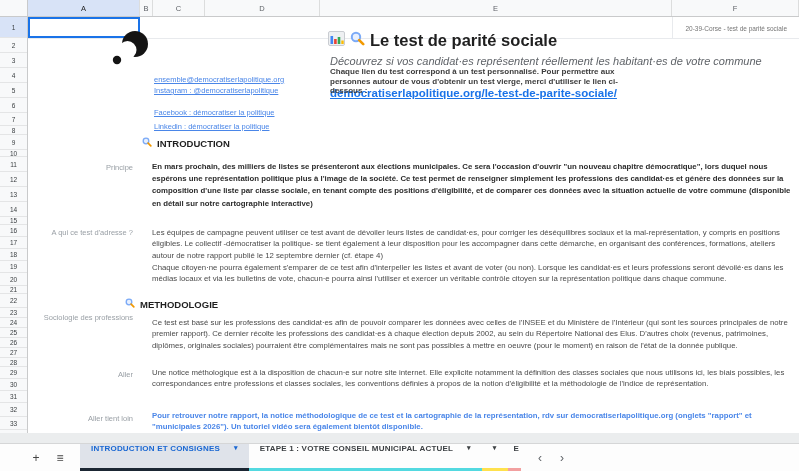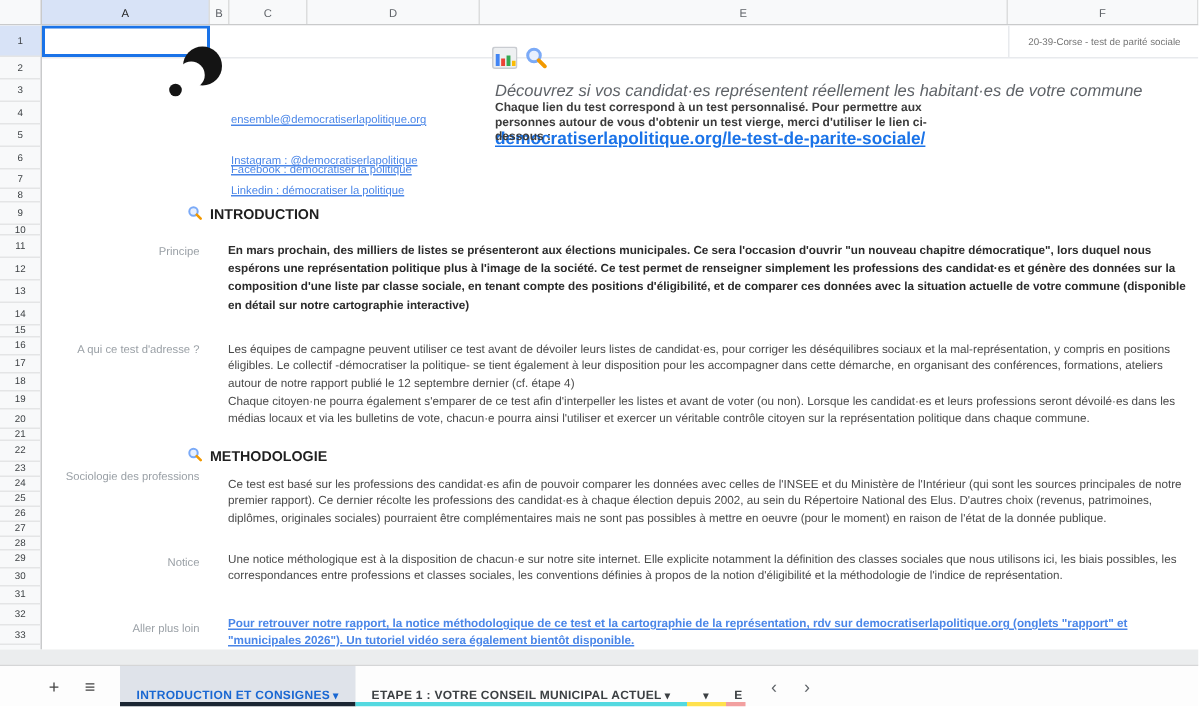--- a/index.html
+++ b/index.html
@@ -36,30 +36,30 @@
   #main-title { font-size:16.5px; font-weight:700; color:#1f1f1f; }
   #subtitle { left:302px; top:38px; font-size:11px; font-style:italic; color:#5f6368; white-space:nowrap; }
   #instruction { left:302px; top:50px; width:318px; font-size:8px; font-weight:700; color:#3c3c3c; line-height:9.6px; }
   #big-link { left:302px; top:70px; font-size:11.5px; font-weight:700; color:#1a73e8; text-decoration:underline; cursor:pointer; white-space:nowrap; }
 
   
   .sect-head { display:flex; align-items:center; gap:5px; font-size:9.5px; font-weight:700; color:#1f1f1f; }
   .rowlabel { width:112px; left:0; text-align:right; padding-right:7px; font-size:7.5px; color:#9aa0a6; }
   .para { left:124px; width:644px; font-size:7.8px; color:#4a4a4a; line-height:11.4px; }
   .para.bold { font-weight:700; color:#2b2b2b; line-height:12.2px; }
-  .para.linkpara { font-weight:700; color:#4a86e8; text-decoration:underline; cursor:pointer; line-height:10.6px; width:636px; }
+  .para.linkpara { font-weight:700; color:#4a86e8; cursor:pointer; line-height:10.6px; width:636px; }
 
   
   #bottom-band { position:absolute; left:0; top:433px; width:799px; height:10px; background:#ebedee; }
   #tabbar { position:absolute; left:0; top:443px; width:799px; height:28px; background:#fdfdfd; border-top:1px solid #d5d6d7; display:flex; align-items:center; }
   .barbtn { font-size:12px; color:#444; width:20px; text-align:center; cursor:pointer; flex:none; }
   #add-sheet { margin-left:26px; }
   #all-sheets { margin-left:4px; margin-right:10px; }
   #tab-strip { display:flex; height:100%; }
-  .tab { height:100%; display:flex; align-items:flex-end; padding:0 11px; gap:2px; font-size:8px; font-weight:700; color:#3c4043; letter-spacing:.2px; white-space:nowrap; border-bottom:3px solid transparent; cursor:pointer; }
+  .tab { height:100%; display:flex; align-items:flex-start; padding:0 11px; gap:14px; font-size:8px; font-weight:700; color:#3c4043; letter-spacing:.2px; white-space:nowrap; border-bottom:3px solid transparent; cursor:pointer; }
   .tab.active { background:#dfe3ea; color:#1967d2; }
   .tab .caret { font-size:7px; color:inherit; }
   .tab.trunc { max-width:15px; overflow:hidden; padding:0 2px 0 6px; }
   .scrollbtn { font-size:12px; color:#5f6368; padding:0 9px; cursor:pointer; }
   #tab-scrollers { display:flex; align-items:center; margin-left:8px; }
 </style>
 </head>
 <body>
 
 <div id="sheet">
@@ -120,46 +120,47 @@
     <div class="abs" id="doc-note">20-39-Corse - test de parité sociale</div>
 
     <div class="abs" id="logo">
       <svg width="40" height="36" viewBox="0 0 40 36">
         <circle cx="25" cy="14" r="13" fill="#141414"></circle>
         <circle cx="17.5" cy="20" r="9" fill="#ffffff"></circle>
         <circle cx="7" cy="30" r="4.2" fill="#141414"></circle>
       </svg>
     </div>
     <div class="abs brandlink" style="top:58px">ensemble@democratiserlapolitique.org</div>
-    <div class="abs brandlink" style="top:85px">Instagram : @democratiserlapolitique</div>
+    <div class="abs brandlink" style="top:69px">Instagram : @democratiserlapolitique</div>
     <div class="abs brandlink" style="top:91px">Facebook : démocratiser la politique</div>
     <div class="abs brandlink" style="top:105px">Linkedin : démocratiser la politique</div>
 
     <div class="abs" id="title-row">
       <span>
         <svg width="17" height="15" viewBox="0 0 17 15">
           <rect x="0.5" y="0.5" width="16" height="14" rx="1.5" fill="#eef0f2" stroke="#c9ccd1"></rect>
           <rect x="2.5" y="5" width="2.6" height="8" fill="#4285f4"></rect>
           <rect x="6.1" y="8" width="2.6" height="5" fill="#ea4335"></rect>
           <rect x="9.7" y="6" width="2.6" height="7" fill="#34a853"></rect>
           <rect x="13.3" y="9.5" width="2.4" height="3.5" fill="#fbbc04"></rect>
         </svg>
       </span>
       <span>
         <svg width="15" height="15" viewBox="0 0 15 15">
           <circle cx="6" cy="6" r="4.2" fill="#e8f0fe" stroke="#7baaf7" stroke-width="2"></circle>
           <line x1="9.2" y1="9.2" x2="13.2" y2="13.2" stroke="#f29900" stroke-width="2.6" stroke-linecap="round"></line>
         </svg>
       </span>
+      <span id="main-title">Le test de parité sociale</span>
     </div>
     <div class="abs" id="subtitle">Découvrez si vos candidat·es représentent réellement les habitant·es de votre commune</div>
     <div class="abs" id="big-link">democratiserlapolitique.org/le-test-de-parite-sociale/</div>
     <div class="abs" id="instruction">Chaque lien du test correspond à un test personnalisé. Pour permettre aux personnes autour de vous d'obtenir un test vierge, merci d'utiliser le lien ci-dessous :</div>
 
-    <div class="abs sect-head" style="left:97px; top:120px">
+    <div class="abs sect-head" style="left:114px; top:120px">
       <span>
         <svg width="10" height="10" viewBox="0 0 15 15">
           <circle cx="6" cy="6" r="4.2" fill="#e8f0fe" stroke="#7baaf7" stroke-width="2"></circle>
           <line x1="9.2" y1="9.2" x2="13.2" y2="13.2" stroke="#f29900" stroke-width="2.6" stroke-linecap="round"></line>
         </svg>
       </span>
       <span>INTRODUCTION</span>
     </div>
     <div class="abs rowlabel" style="top:146px">Principe</div>
     <div class="abs para bold" style="top:144px">En mars prochain, des milliers de listes se présenteront aux élections municipales. Ce sera l'occasion d'ouvrir "un nouveau chapitre démocratique", lors duquel nous espérons une représentation politique plus à l'image de la société. Ce test permet de renseigner simplement les professions des candidat·es et génère des données sur la composition d'une liste par classe sociale, en tenant compte des positions d'éligibilité, et de comparer ces données avec la situation actuelle de votre commune (disponible en détail sur notre cartographie interactive)</div>
@@ -173,24 +174,24 @@
         <svg width="10" height="10" viewBox="0 0 15 15">
           <circle cx="6" cy="6" r="4.2" fill="#e8f0fe" stroke="#7baaf7" stroke-width="2"></circle>
           <line x1="9.2" y1="9.2" x2="13.2" y2="13.2" stroke="#f29900" stroke-width="2.6" stroke-linecap="round"></line>
         </svg>
       </span>
       <span>METHODOLOGIE</span>
     </div>
     <div class="abs rowlabel" style="top:296px">Sociologie des professions</div>
     <div class="abs para" style="top:300px">Ce test est basé sur les professions des candidat·es afin de pouvoir comparer les données avec celles de l'INSEE et du Ministère de l'Intérieur (qui sont les sources principales de notre premier rapport). Ce dernier récolte les professions des candidat·es à chaque élection depuis 2002, au sein du Répertoire National des Elus. D'autres choix (revenus, patrimoines, diplômes, originales sociales) pourraient être complémentaires mais ne sont pas possibles à mettre en oeuvre (pour le moment) en raison de l'état de la donnée publique.</div>
 
-    <div class="abs rowlabel" style="top:353px">Notice</div>
+    <div class="abs rowlabel" style="top:353px">Aller</div>
     <div class="abs para" style="top:350px">Une notice méthologique est à la disposition de chacun·e sur notre site internet. Elle explicite notamment la définition des classes sociales que nous utilisons ici, les biais possibles, les correspondances entre professions et classes sociales, les conventions définies à propos de la notion d'éligibilité et la méthodologie de l'indice de représentation.</div>
 
-    <div class="abs rowlabel" style="top:397px">Aller plus loin</div>
+    <div class="abs rowlabel" style="top:397px">Aller tient loin</div>
     <div class="abs para linkpara" style="top:394px">Pour retrouver notre rapport, la notice méthodologique de ce test et la cartographie de la représentation, rdv sur democratiserlapolitique.org (onglets "rapport" et "municipales 2026"). Un tutoriel vidéo sera également bientôt disponible.</div>
   </div>
 
   <div id="bottom-band"></div>
   <div id="tabbar">
     <div class="barbtn" id="add-sheet">+</div>
     <div class="barbtn" id="all-sheets">≡</div>
     <div id="tab-strip">
         <div class="tab active" style="border-bottom-color: rgb(27, 38, 51);">
           <span>INTRODUCTION ET CONSIGNES</span>

